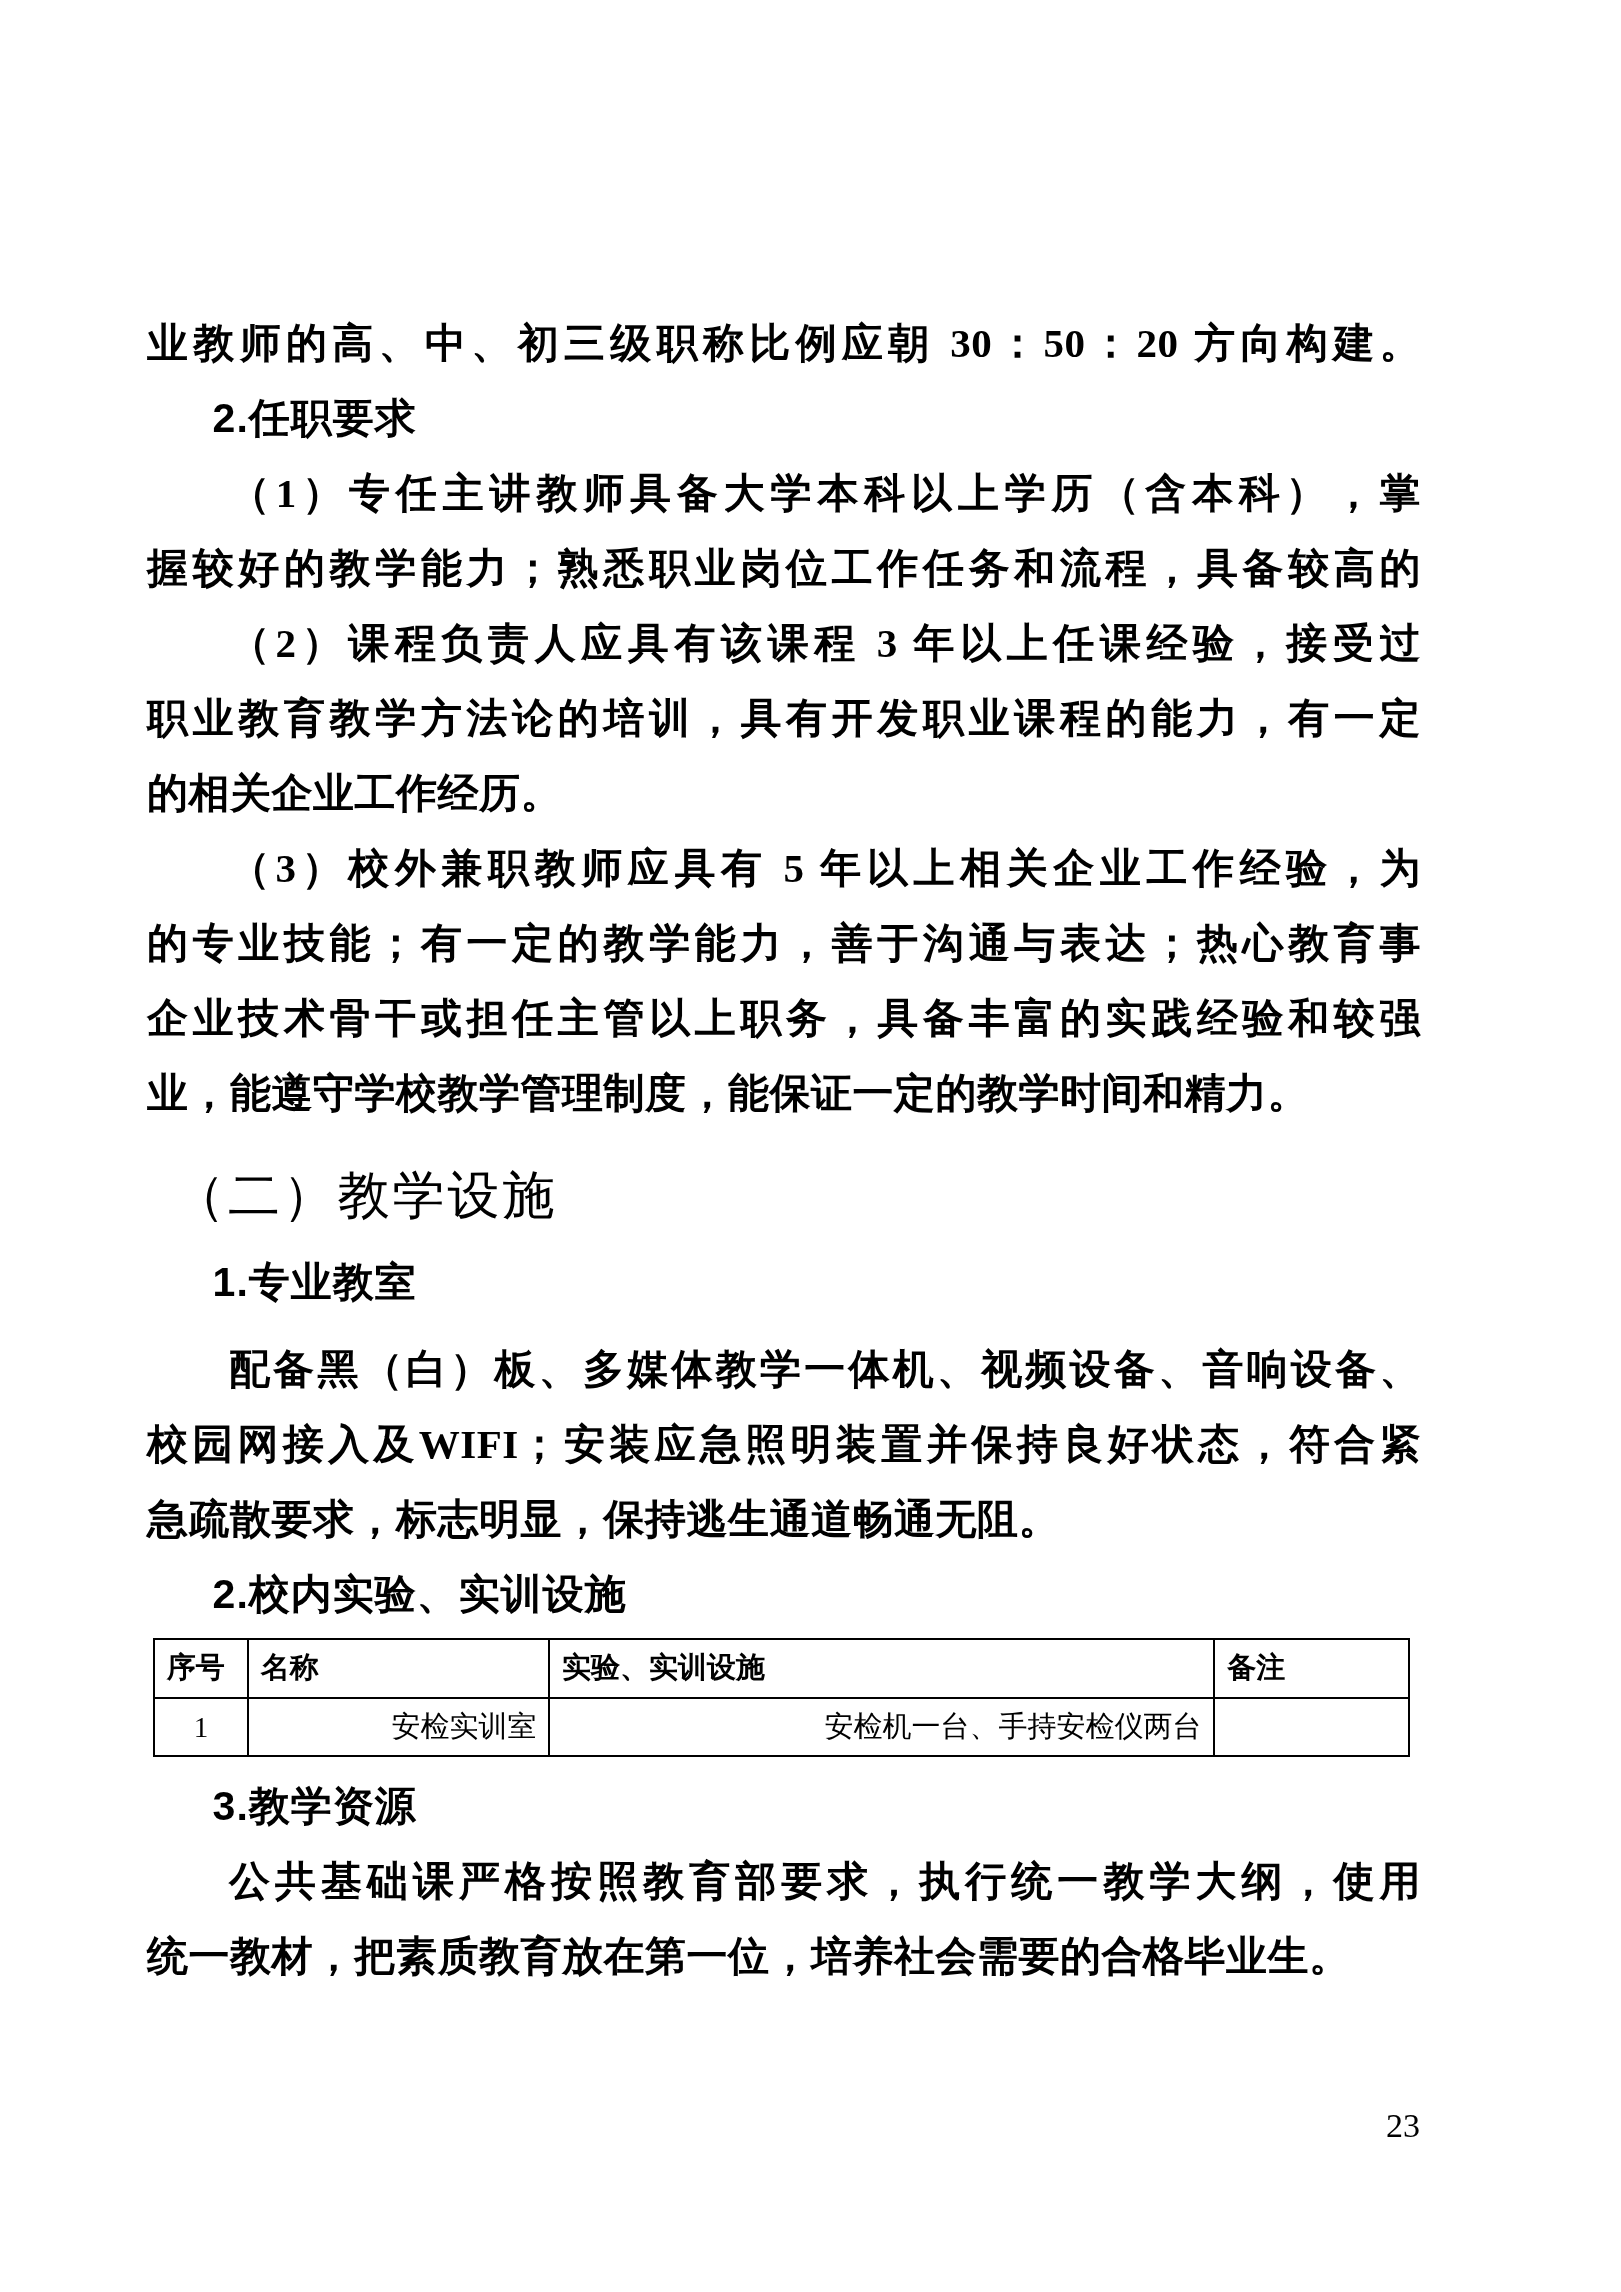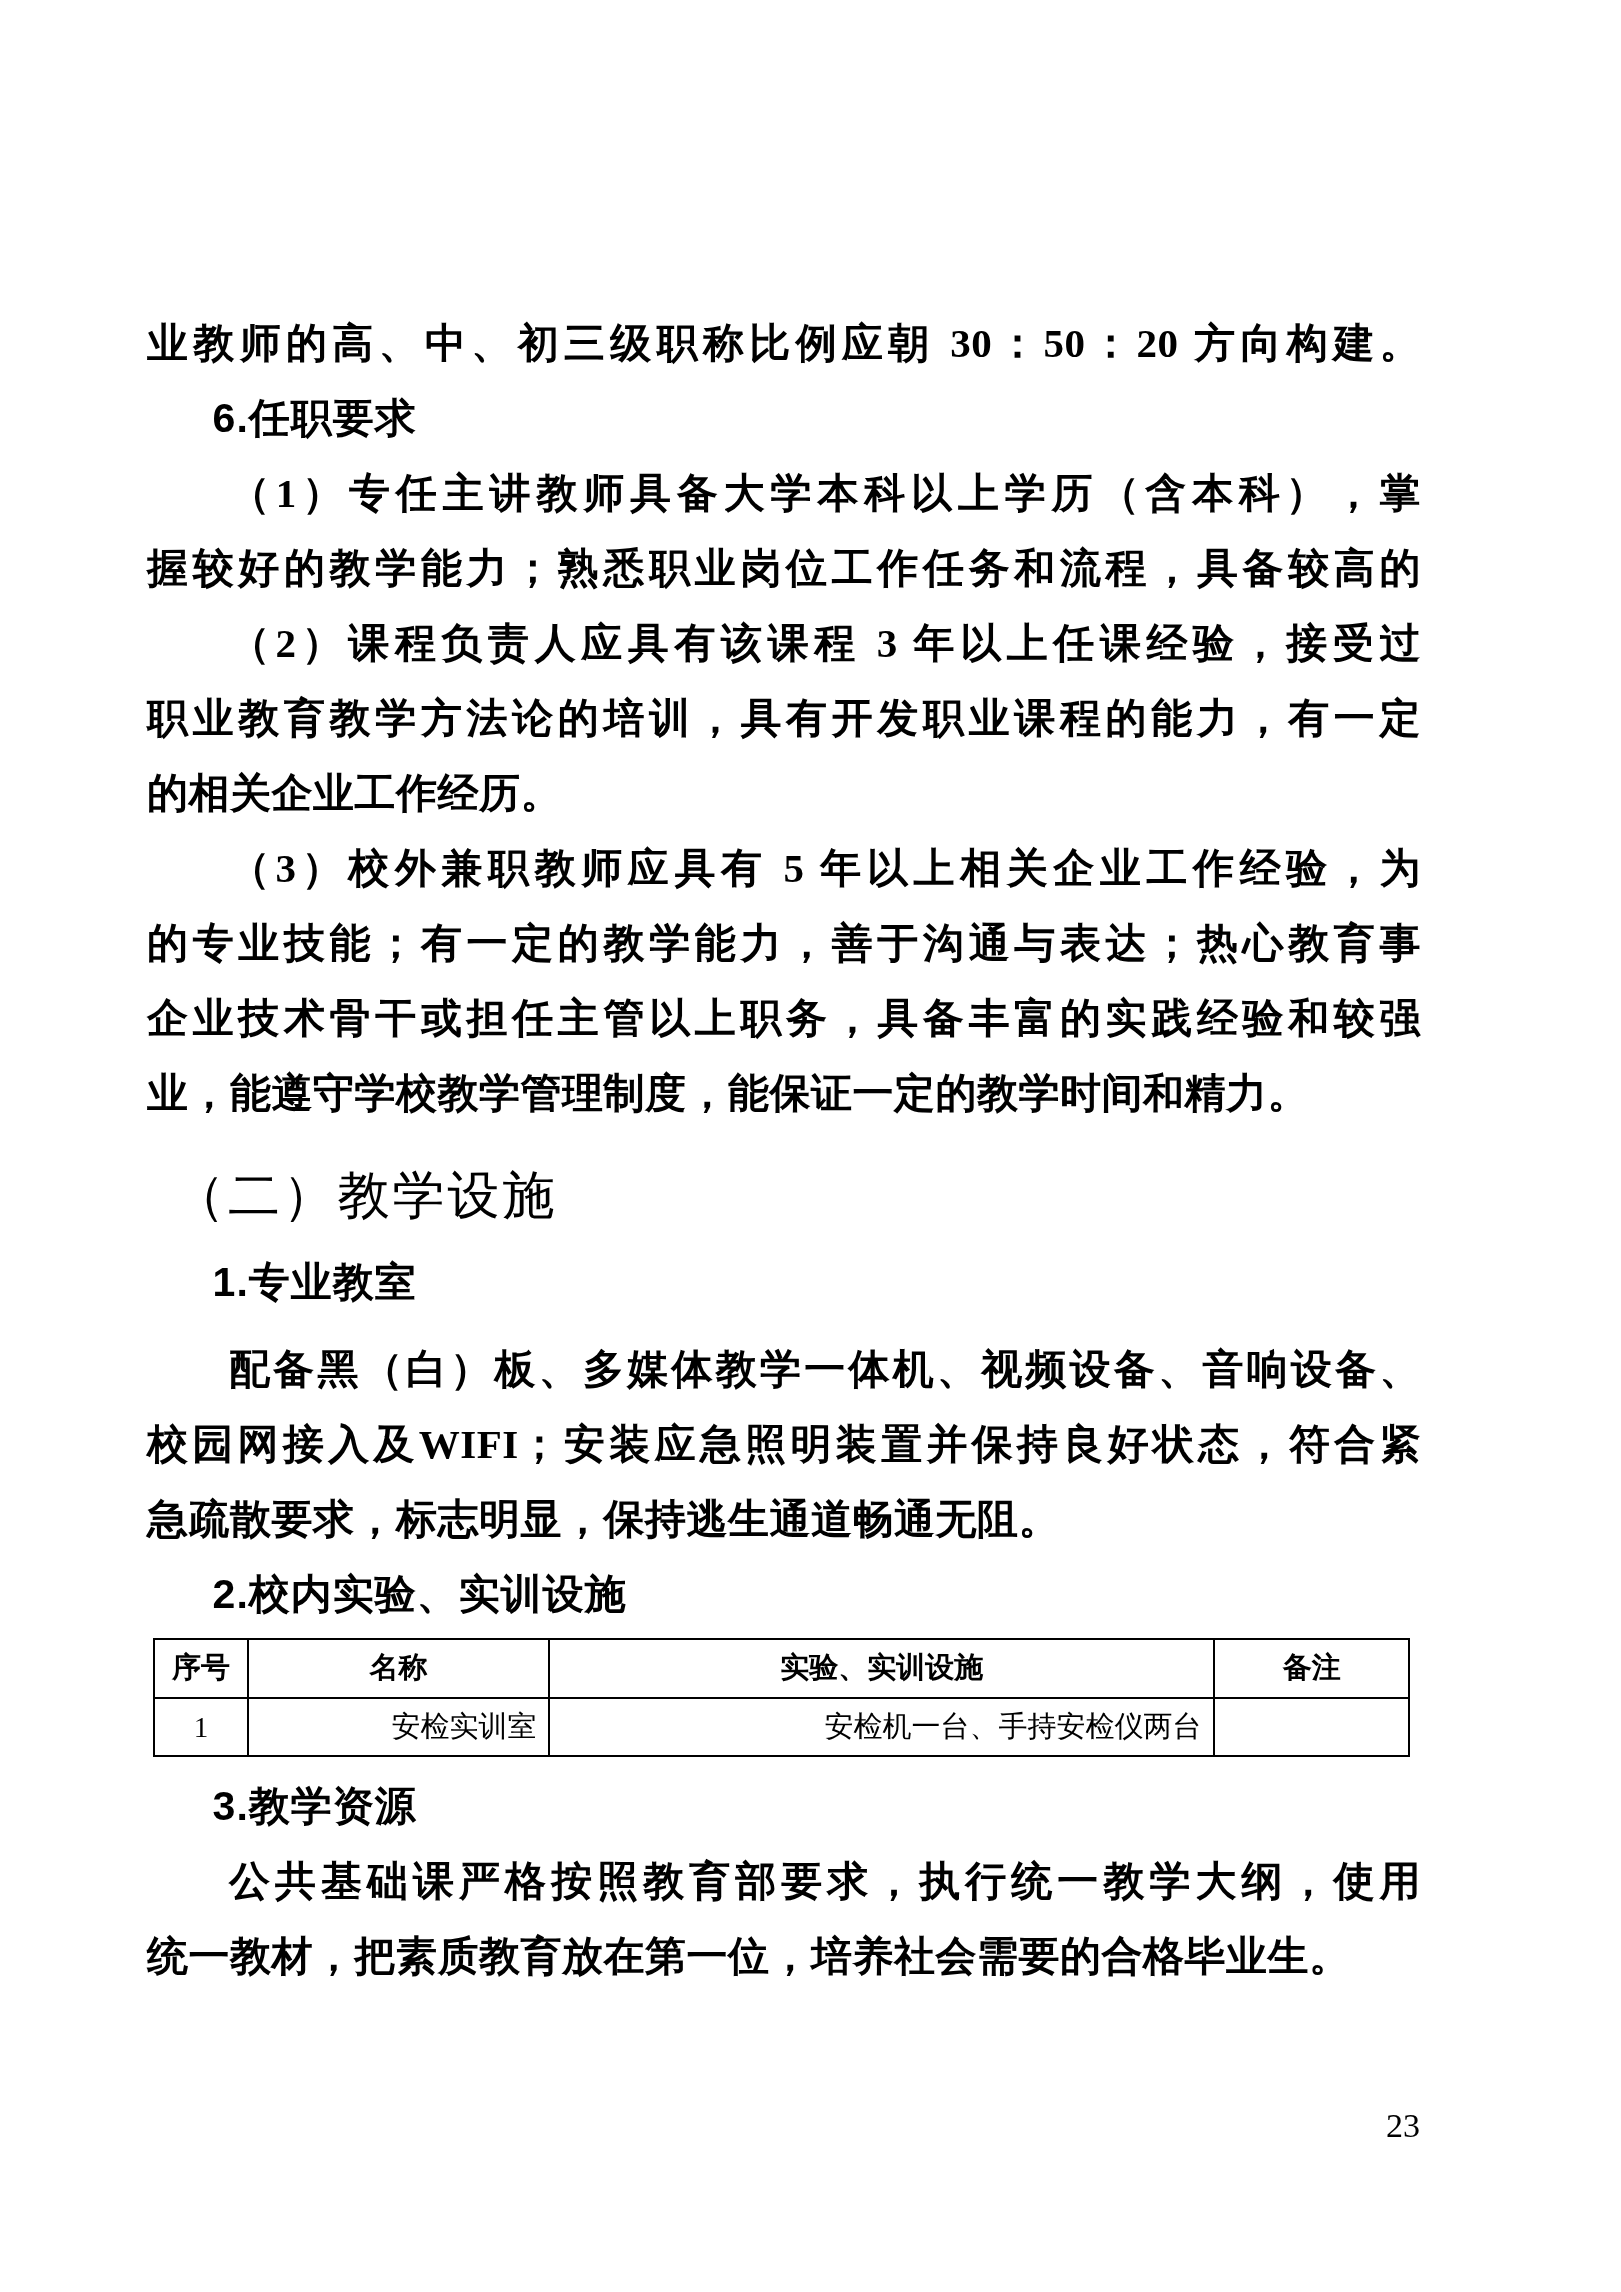--- a/index.html
+++ b/index.html
@@ -58,21 +58,21 @@
   .facility-table th, .facility-table td {
     border:2px solid #000;
     padding:5.9px 11.8px;
     height:45px;
     overflow:hidden;
   }
   .facility-table th {
     font-family:"Liberation Sans","DejaVu Sans",sans-serif;
     font-weight:bold;
     font-size:29px;
-    text-align:center;
+    text-align:left;
     margin-left:48px;
   }
   .facility-table td {
     font-family:"Liberation Serif","DejaVu Serif",serif;
     font-size:29px;
     text-align:right;
   }
   .facility-table td.center { text-align:center; }
   .col-no { width:7.5%; }
   .col-name { width:24%; }
@@ -87,21 +87,21 @@
   }
 </style>
 </head>
 <body>
 
 <div class="page">
   <div class="content">
 
     <div class="line">业教师的高、中、初三级职称比例应朝 30：50：20 方向构建。</div>
 
-    <div class="heading">6.任职要求</div>
+    <div class="heading">2.任职要求</div>
 
     <div class="line indent">（1）专任主讲教师具备大学本科以上学历（含本科），掌</div>
     <div class="line">握较好的教学能力；熟悉职业岗位工作任务和流程，具备较高的</div>
 
     <div class="line indent">（2）课程负责人应具有该课程 3 年以上任课经验，接受过</div>
     <div class="line">职业教育教学方法论的培训，具有开发职业课程的能力，有一定</div>
     <div class="line end">的相关企业工作经历。</div>
 
     <div class="line indent">（3）校外兼职教师应具有 5 年以上相关企业工作经验，为</div>
     <div class="line">的专业技能；有一定的教学能力，善于沟通与表达；热心教育事</div>

